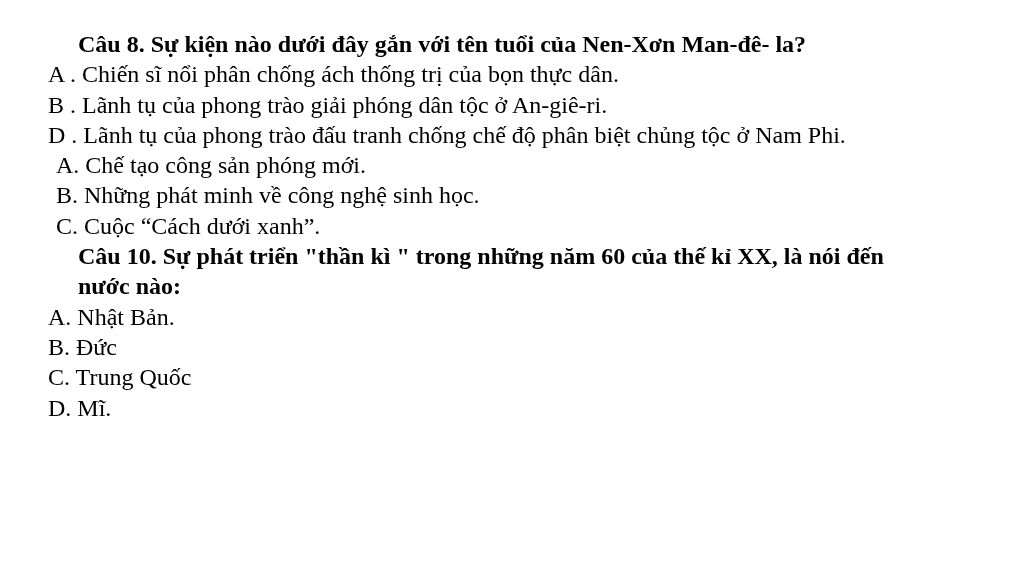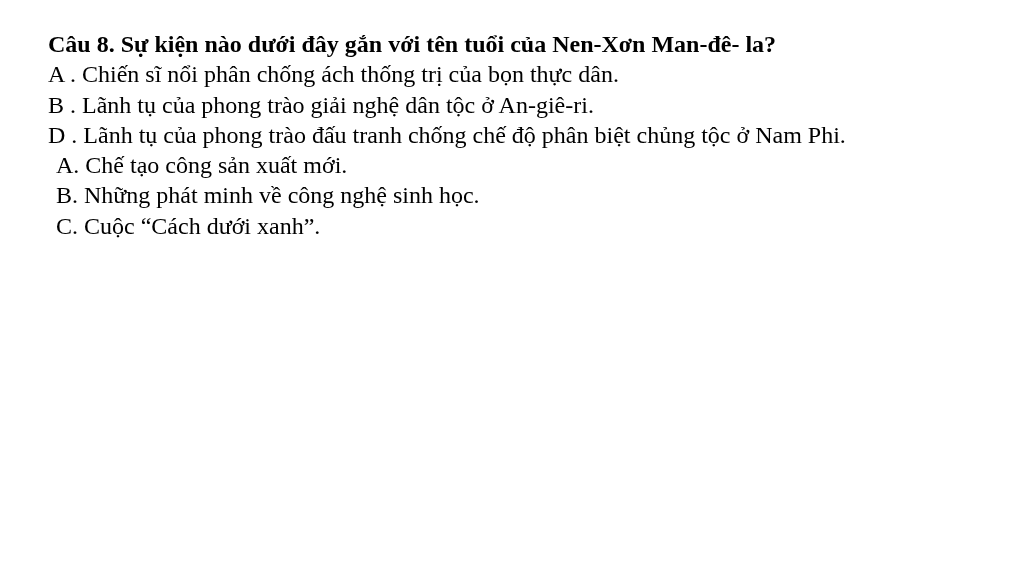--- a/index.html
+++ b/index.html
@@ -20,37 +20,46 @@
     font-family: "Liberation Serif", "DejaVu Serif", serif;
     font-size: 24px;
     line-height: 30.3px;
     color: #000000;
   }
   .line {
     white-space: nowrap;
   }
   .heading {
     font-weight: bold;
+    margin-left: 30px;
   }
   .q-indent {
     padding-left: 8px;
   }
 </style>
 </head>
 <body>
 
 <div class="page">
 
   <div class="question-block">
     <div class="line heading">Câu 8. Sự kiện nào dưới đây gắn với tên tuổi của Nen-Xơn Man-đê- la?</div>
     <div class="line">A . Chiến sĩ nổi phân chống ách thống trị của bọn thực dân.</div>
-    <div class="line">B . Lãnh tụ của phong trào giải nghệ dân tộc ở An-giê-ri.</div>
+    <div class="line">B . Lãnh tụ của phong trào giải phóng dân tộc ở An-giê-ri.</div>
     <div class="line">D . Lãnh tụ của phong trào đấu tranh chống chế độ phân biệt chủng tộc ở Nam Phi.</div>
   </div>
 
   <div class="question-block q-indent">
-    <div class="line">A. Chế tạo công sản xuất mới.</div>
+    <div class="line">A. Chế tạo công sản phóng mới.</div>
     <div class="line">B. Những phát minh về công nghệ sinh học.</div>
     <div class="line">C. Cuộc “Cách dưới xanh”.</div>
   </div>
 
+  <div class="question-block">
+    <div class="line heading">Câu 10. Sự phát triển "thần kì " trong những năm 60 của thế kỉ XX, là nói đến</div>
+    <div class="line heading">nước nào:</div>
+    <div class="line">A. Nhật Bản.</div>
+    <div class="line">B. Đức</div>
+    <div class="line">C. Trung Quốc</div>
+    <div class="line">D. Mĩ.</div>
+  </div>
 
 </div>
 
 </body></html>

